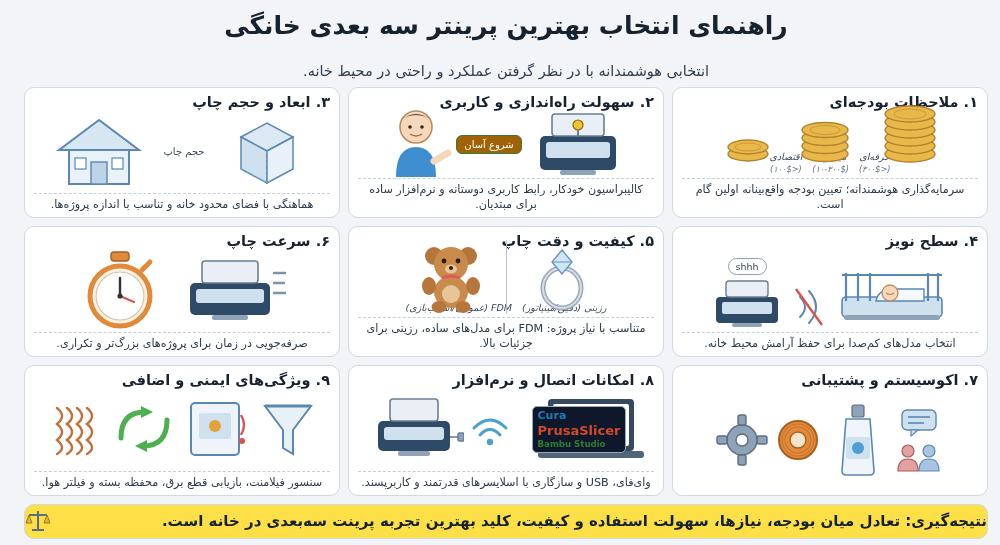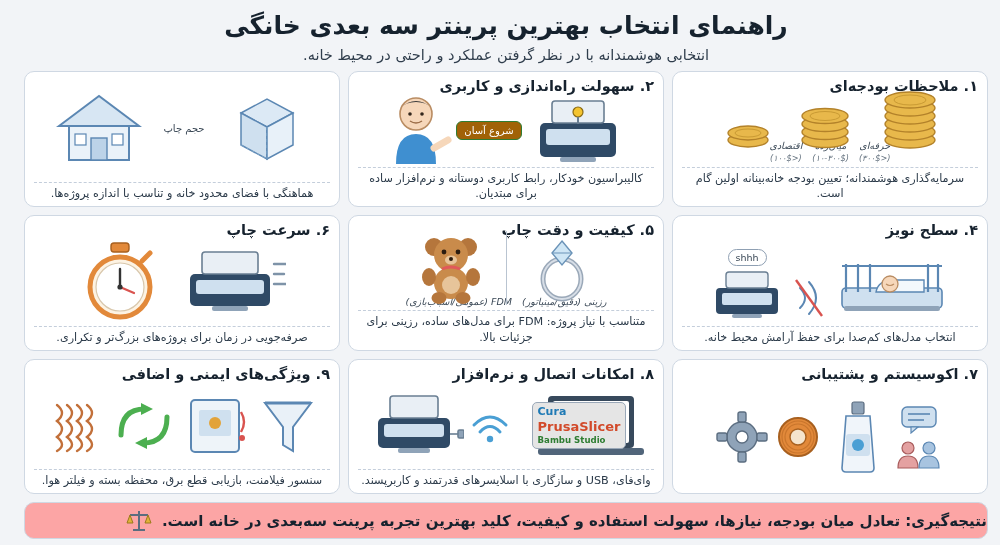--- a/index.html
+++ b/index.html
@@ -32,21 +32,21 @@
   .header .title {
     font-size: 25px;
     font-weight: bold;
     color: #16222e;
     letter-spacing: 0;
     line-height: 1.25;
   }
   .header .subtitle {
     font-size: 14.5px;
     color: #2f3d4c;
-    margin-top: 5px;
+    margin-top: 21px;
     line-height: 1.3;
   }
   
   .grid {
     display: grid;
     grid-template-columns: repeat(3, 1fr);
     grid-auto-rows: 1fr;
     gap: 8px;
     flex: 1 1 auto;
     min-height: 0;
@@ -91,27 +91,27 @@
     display: flex;
     justify-content: center;
     gap: 10px;
     font-size: 9.2px;
     color: #44525f;
     margin-top: 1px;
   }
   
   .conclusion {
     margin-top: 8px;
-    background: #fca5a5;
+    background: #fde047;
     border: 1.6px solid #cfd8e3;
     border-radius: 10px;
     height: 40px;
     display: flex;
     align-items: center;
-    justify-content: flex-start;
+    justify-content: space-between;
     gap: 10px;
     font-size: 15px;
     font-weight: bold;
     color: #16222e;
   }
   
   svg { display: block; }
   .row { display: flex; align-items: center; justify-content: center; gap: 6px; width: 100%; }
   .col { display: flex; flex-direction: column; align-items: center; }
   .seg-label {
@@ -145,21 +145,21 @@
     border: 1.3px solid #8fa0b3;
     border-radius: 10px;
     font-size: 9.5px;
     padding: 2px 7px;
     color: #3a4856;
   }
   .soft-text { font-size: 10px; color: #3a4856; }
   .brand-box {
     border: 1.3px solid #9aa8b8;
     border-radius: 5px;
-    background: #e5e5e5;
+    background: #0f172a;
     padding: 2px 5px;
     line-height: 1.25;
     text-align: left;
     direction: ltr;
   }
   .brand-cura { font-size: 11px; font-weight: bold; color: #1f7ab5; }
   .brand-prusa { font-size: 13px; color: #d24a2a; font-weight: bold; }
   .brand-bambu { font-size: 8.6px; color: #2e7d32; font-weight: bold; }
 </style>
 </head>
@@ -211,21 +211,21 @@
         </span>
         <span class="seg-label">
           <span>میان‌رده</span><br>
           <span class="seg-sub">(۱۰-۳۰۰$)</span>
         </span>
         <span class="seg-label">
           <span>اقتصادی</span><br>
           <span class="seg-sub">(&lt;۱۰۰$)</span>
         </span>
       </div>
-      <div class="card-footer">سرمایه‌گذاری هوشمندانه؛ تعیین بودجه خانه‌بینانه اولین گام است.</div>
+      <div class="card-footer">سرمایه‌گذاری هوشمندانه؛ تعیین بودجه واقع‌بینانه اولین گام است.</div>
     </div>
 
     <div class="card">
       <div class="card-title">۲. سهولت راه‌اندازی و کاربری</div>
       <div class="card-body">
         <div class="row" style="gap:4px;">
           <span>
             <svg width="104" height="76" viewBox="0 0 104 76">
               <rect x="14" y="30" width="76" height="34" rx="5" fill="#2f4a66"></rect>
               <rect x="20" y="36" width="64" height="16" rx="3" fill="#cfe0ef"></rect>
@@ -247,20 +247,21 @@
               <path d="M14 72 Q14 42 34 42 Q54 42 54 72 Z" fill="#3f8fd0"></path>
               <path d="M52 56 L66 48" stroke="#f6d7ba" stroke-width="7" stroke-linecap="round"></path>
             </svg>
           </span>
         </div>
       </div>
       <div class="card-footer">کالیبراسیون خودکار، رابط کاربری دوستانه و نرم‌افزار ساده برای مبتدیان.</div>
     </div>
 
     <div class="card">
+      <div class="card-title">۳. ابعاد و حجم چاپ</div>
       <div class="card-body">
         <div class="row" style="gap:16px;">
           <span>
             <svg width="92" height="86" viewBox="0 0 92 86">
               <g fill="#dce9f5" stroke="#5b87b3" stroke-width="1.5">
                 <polygon points="20,28 46,14 72,28 46,42"></polygon>
                 <polygon points="20,28 46,42 46,74 20,60" fill="#cfe0ef"></polygon>
                 <polygon points="72,28 46,42 46,74 72,60" fill="#e8f1f9"></polygon>
               </g>
               <g stroke="#7fa6c8" stroke-width="1" stroke-dasharray="3 3" fill="none">

